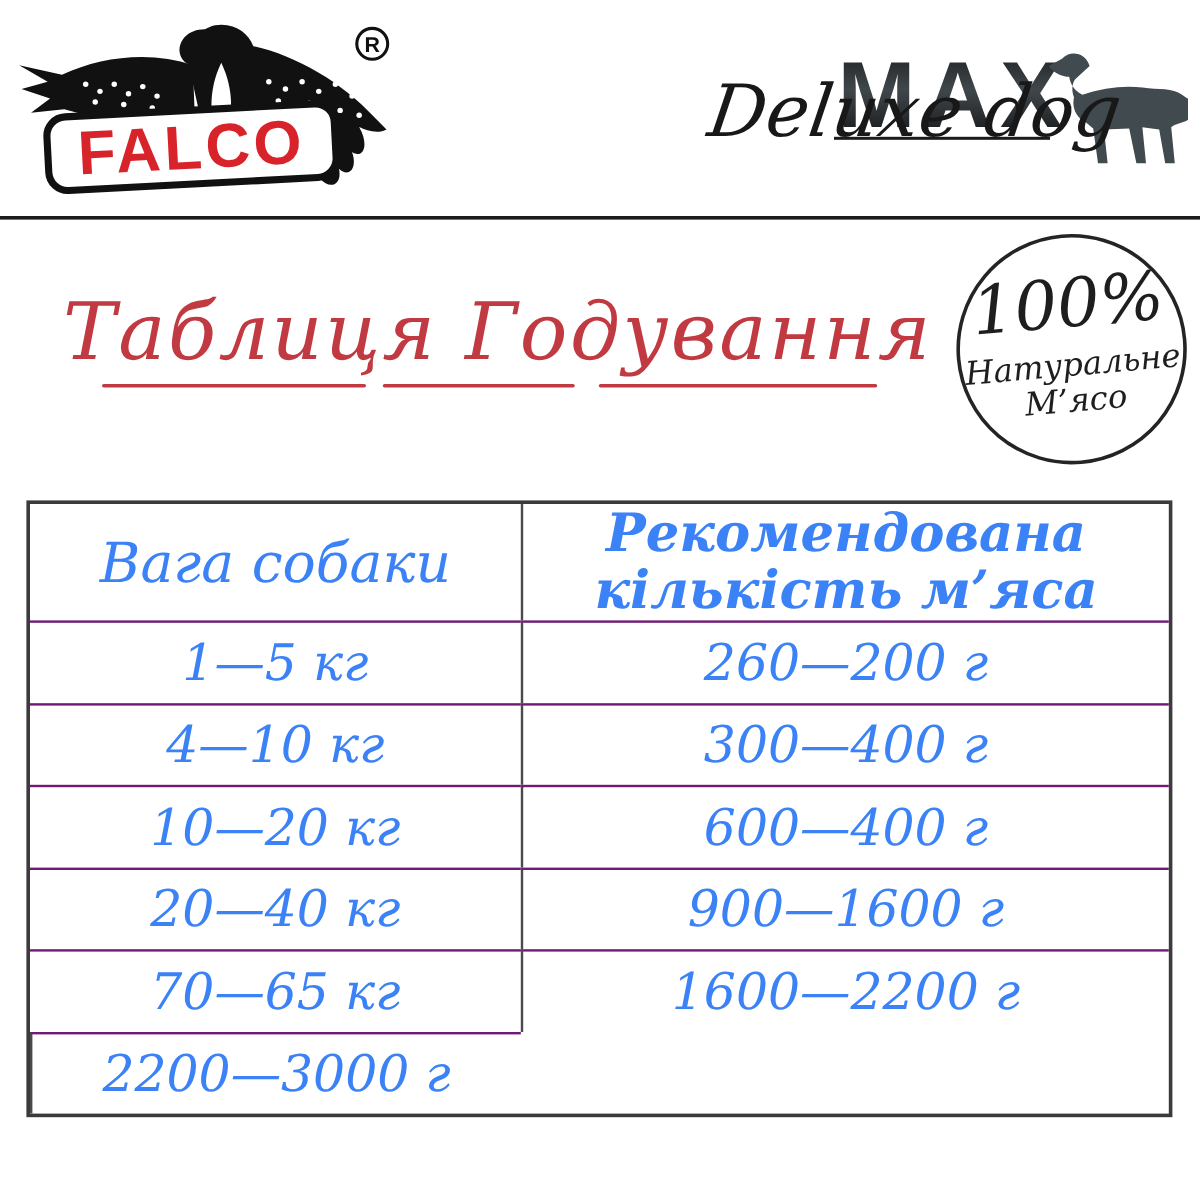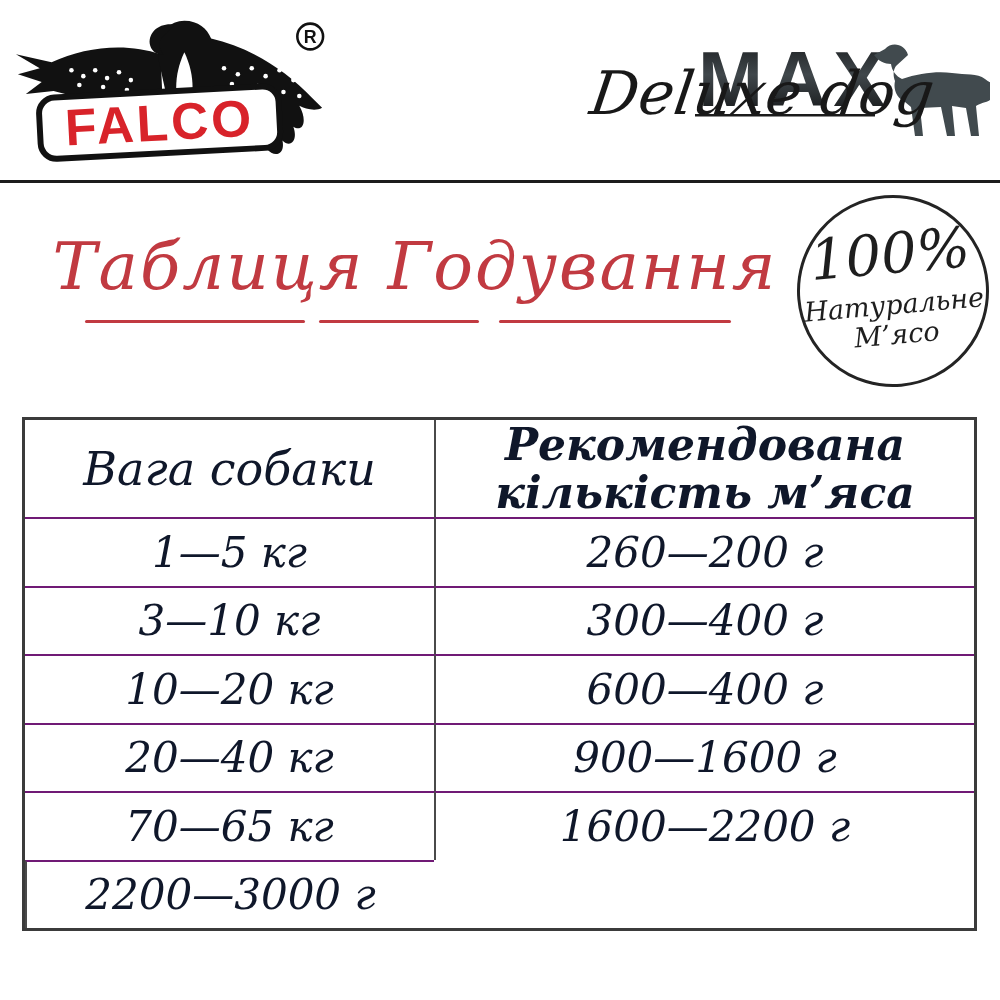--- a/index.html
+++ b/index.html
@@ -9,21 +9,21 @@
 
   
   #header-rule { left:0; top:180px; width:1000px; height:3px; background:#1c1c1c; }
 
   #falco-logo { left:10px; top:12px; width:322px; height:158px; }
   #max-logo   { left:585px; top:18px; width:405px; height:152px; }
 
   
   #title-wrap { left:20px; top:228px; width:790px; text-align:center; }
   #page-title { font-style:italic; font-size:66px; letter-spacing:2px;
-                color:#c13a41; white-space:nowrap; }
+                color:#c13a41; white-space:nowrap;margin-top:10px; }
   #title-underline { left:85px; top:320px; width:646px; display:flex; }
   #title-underline .seg { height:3px; background:#c13a41; border-radius:2px; }
   #title-underline .s1 { width:220px; margin-right:14px; }
   #title-underline .s2 { width:160px; margin-right:20px; }
   #title-underline .s3 { width:232px; }
 
   
   #stamp { left:797px; top:195px; width:192px; height:192px;
            border:3px solid #242424; border-radius:50%;
            transform:rotate(-5deg);
@@ -33,21 +33,21 @@
   #stamp .l1    { font-style:italic; font-size:27px; margin-top:8px; line-height:1.1; }
   #stamp .l2    { font-style:italic; font-size:27px; line-height:1.1; }
 
   
   #feeding-table { left:22px; top:417px; width:955px; height:514px;
                    border:3px solid #3b3b3b; display:grid;
                    grid-template-columns:409px 1fr;
                    grid-template-rows:97px repeat(6, 1fr);
                    background:#fff; }
   .cell { display:flex; align-items:center; justify-content:center;
-          font-style:italic; color:#0f172a; }
+          font-style:italic; color:#3b82f6; }
   .cell.col2 { border-left:2px solid #4a4a4a; }
   .cell.rline { border-top:2px solid #701a75; }
   .cell.hdr  { font-size:46px; }
   .cell.data { font-size:42px; white-space:nowrap; }
   .hdr2 { text-align:center; line-height:1.08; font-size:44px;font-weight:bold; }
 </style>
 </head>
 <body>
 
 <svg id="falco-logo" class="abs" viewBox="0 0 325 158">
@@ -150,21 +150,21 @@
   <div class="cell col2">
     <div class="hdr2">
       <div>Рекомендована</div>
       <div>кількість м’яса</div>
     </div>
   </div>
 
   <div class="cell data rline">1—5 кг</div>
   <div class="cell data col2 rline">260—200 г</div>
 
-  <div class="cell data rline">3—10 кг</div>
+  <div class="cell data rline">4—10 кг</div>
   <div class="cell data col2 rline">300—400 г</div>
 
   <div class="cell data rline">10—20 кг</div>
   <div class="cell data col2 rline">600—400 г</div>
 
   <div class="cell data rline">20—40 кг</div>
   <div class="cell data col2 rline">900—1600 г</div>
 
   <div class="cell data rline">70—65 кг</div>
   <div class="cell data col2 rline">1600—2200 г</div>

